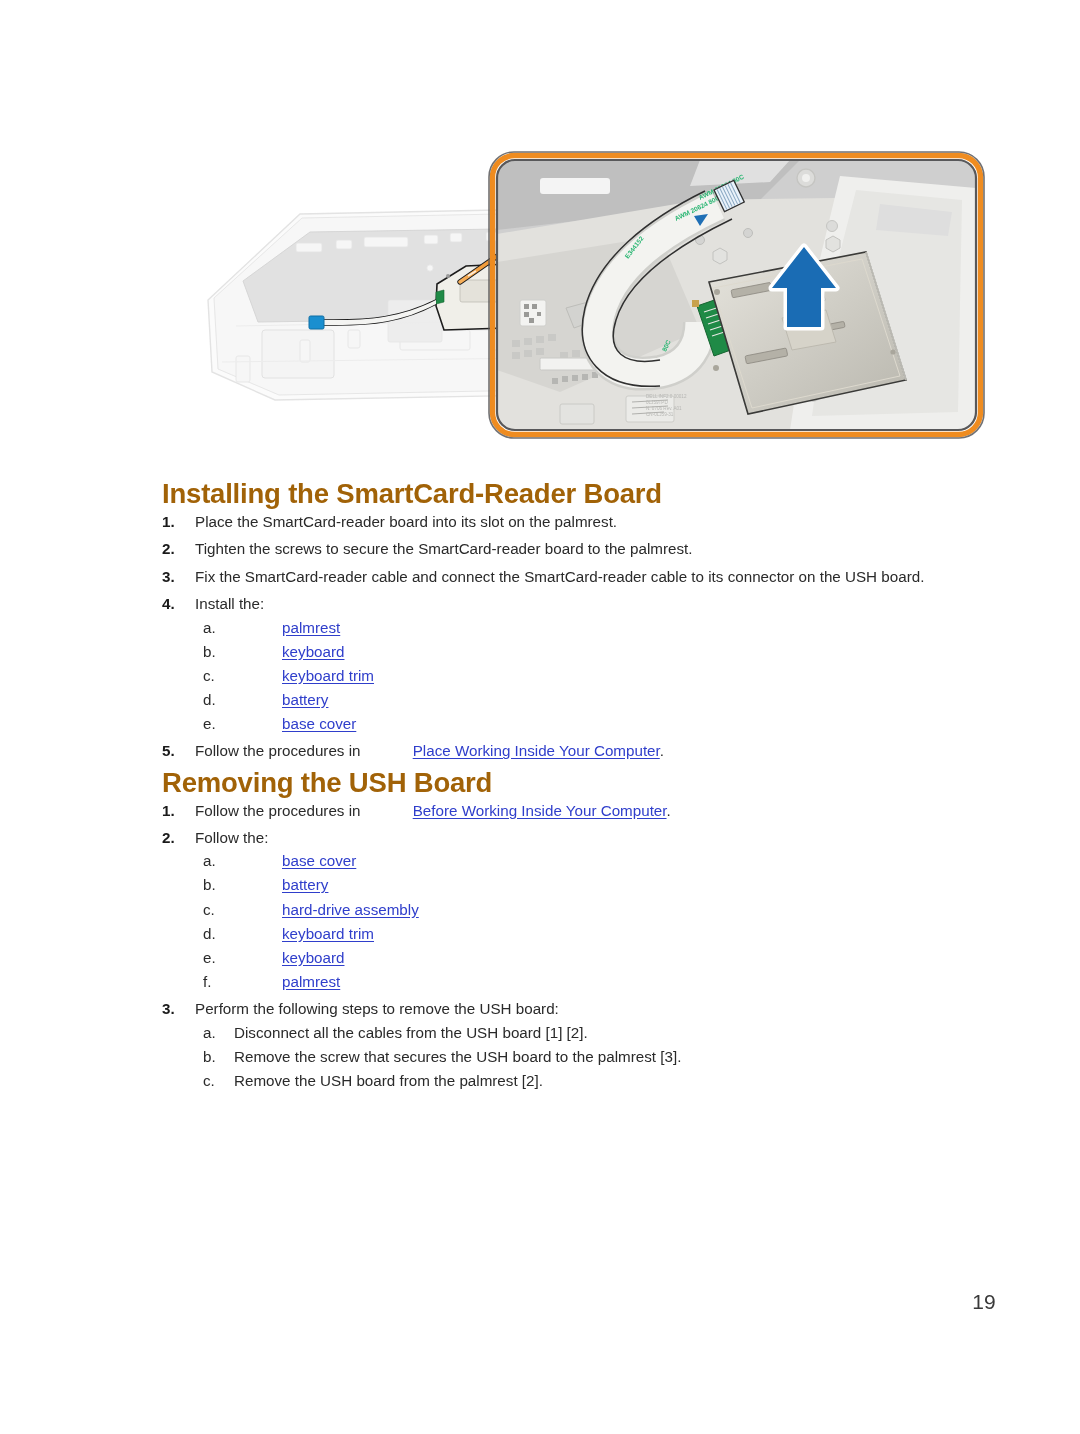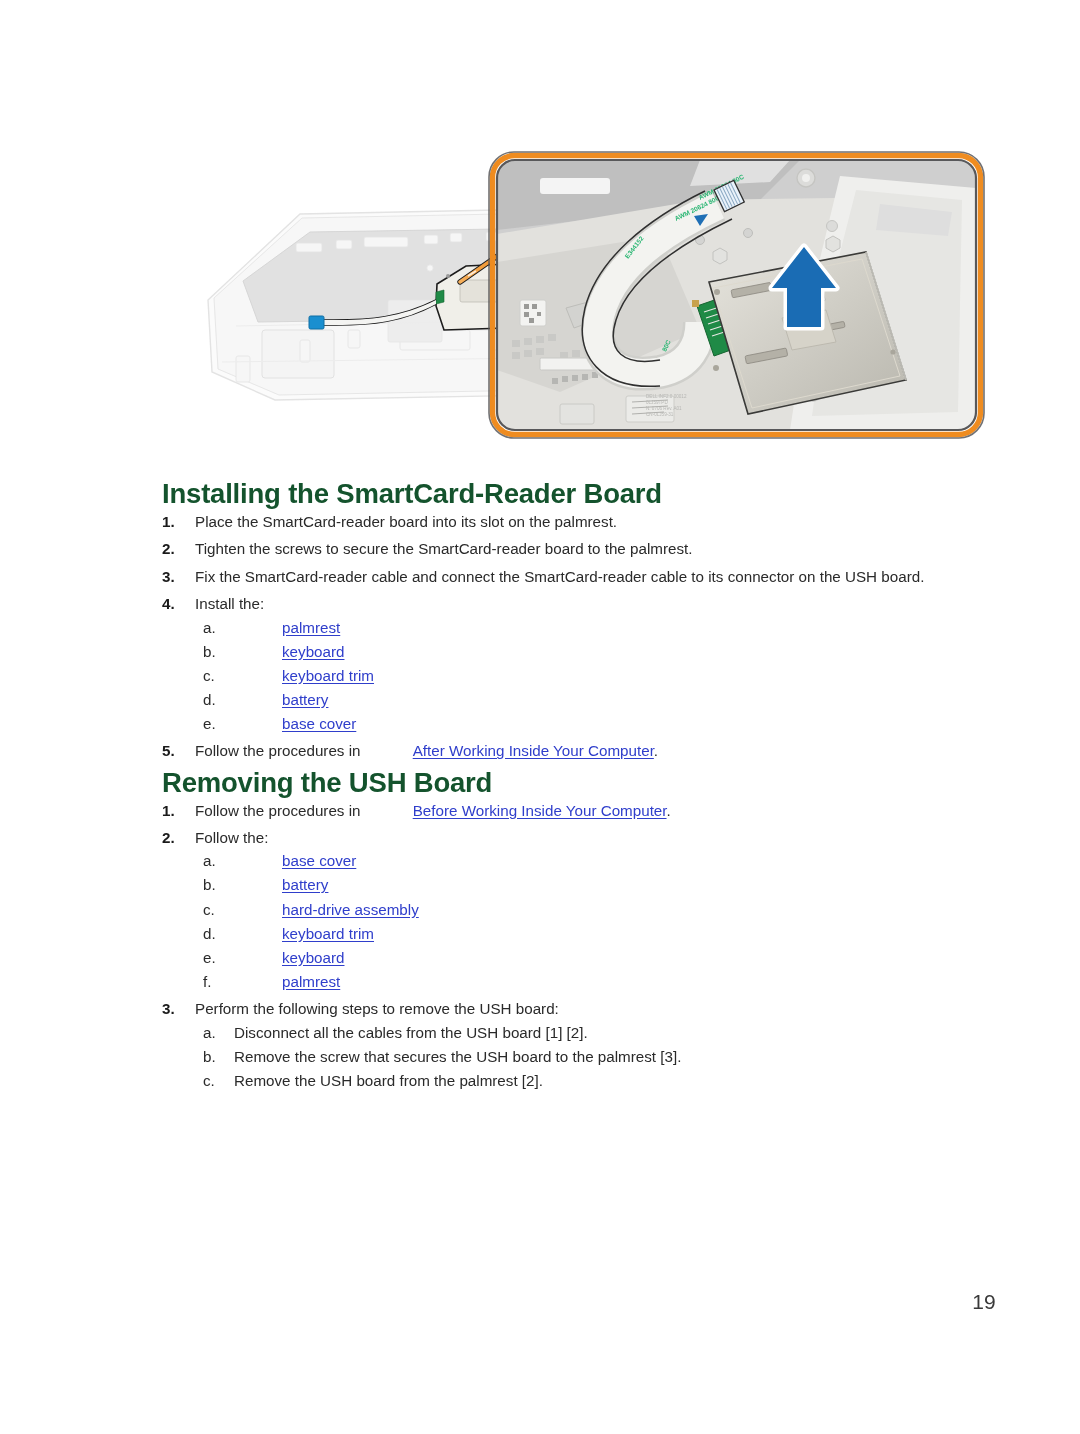--- a/index.html
+++ b/index.html
@@ -32,21 +32,21 @@
     position: absolute;
     left: 162px;
     top: 478px;
     width: 800px;
   }
 
   h2.section-heading {
     font-size: 27.5px;
     font-weight: bold;
     letter-spacing: -0.2px;
-    color: #14532d;
+    color: #a16207;
     margin: 0;
     padding: 0;
     line-height: 1.15;
   }
   .heading-block-1 { margin-bottom: 22px; }
   .heading-block-2 { margin-top: 46px; margin-bottom: 24px; }
 
   ol.steps {
     list-style: none;
     margin: 0;
@@ -410,21 +410,21 @@
         </li>
         <li>
           <span class="marker">e.</span>
           <a class="doclink" href="#">base cover</a>
         </li>
       </ol>
     </li>
 
     <li>
       <span class="marker">5.</span>
-      <span>Follow the procedures in </span><a class="doclink" href="#">After Working Inside Your Computer</a><span>.</span>
+      <span>Follow the procedures in </span><a class="doclink" href="#">Place Working Inside Your Computer</a><span>.</span>
     </li>
 
   </ol>
 
   <h2 class="section-heading heading-block-2">Removing the USH Board</h2>
 
   <ol class="steps">
 
     <li>
       <span class="marker">1.</span>

